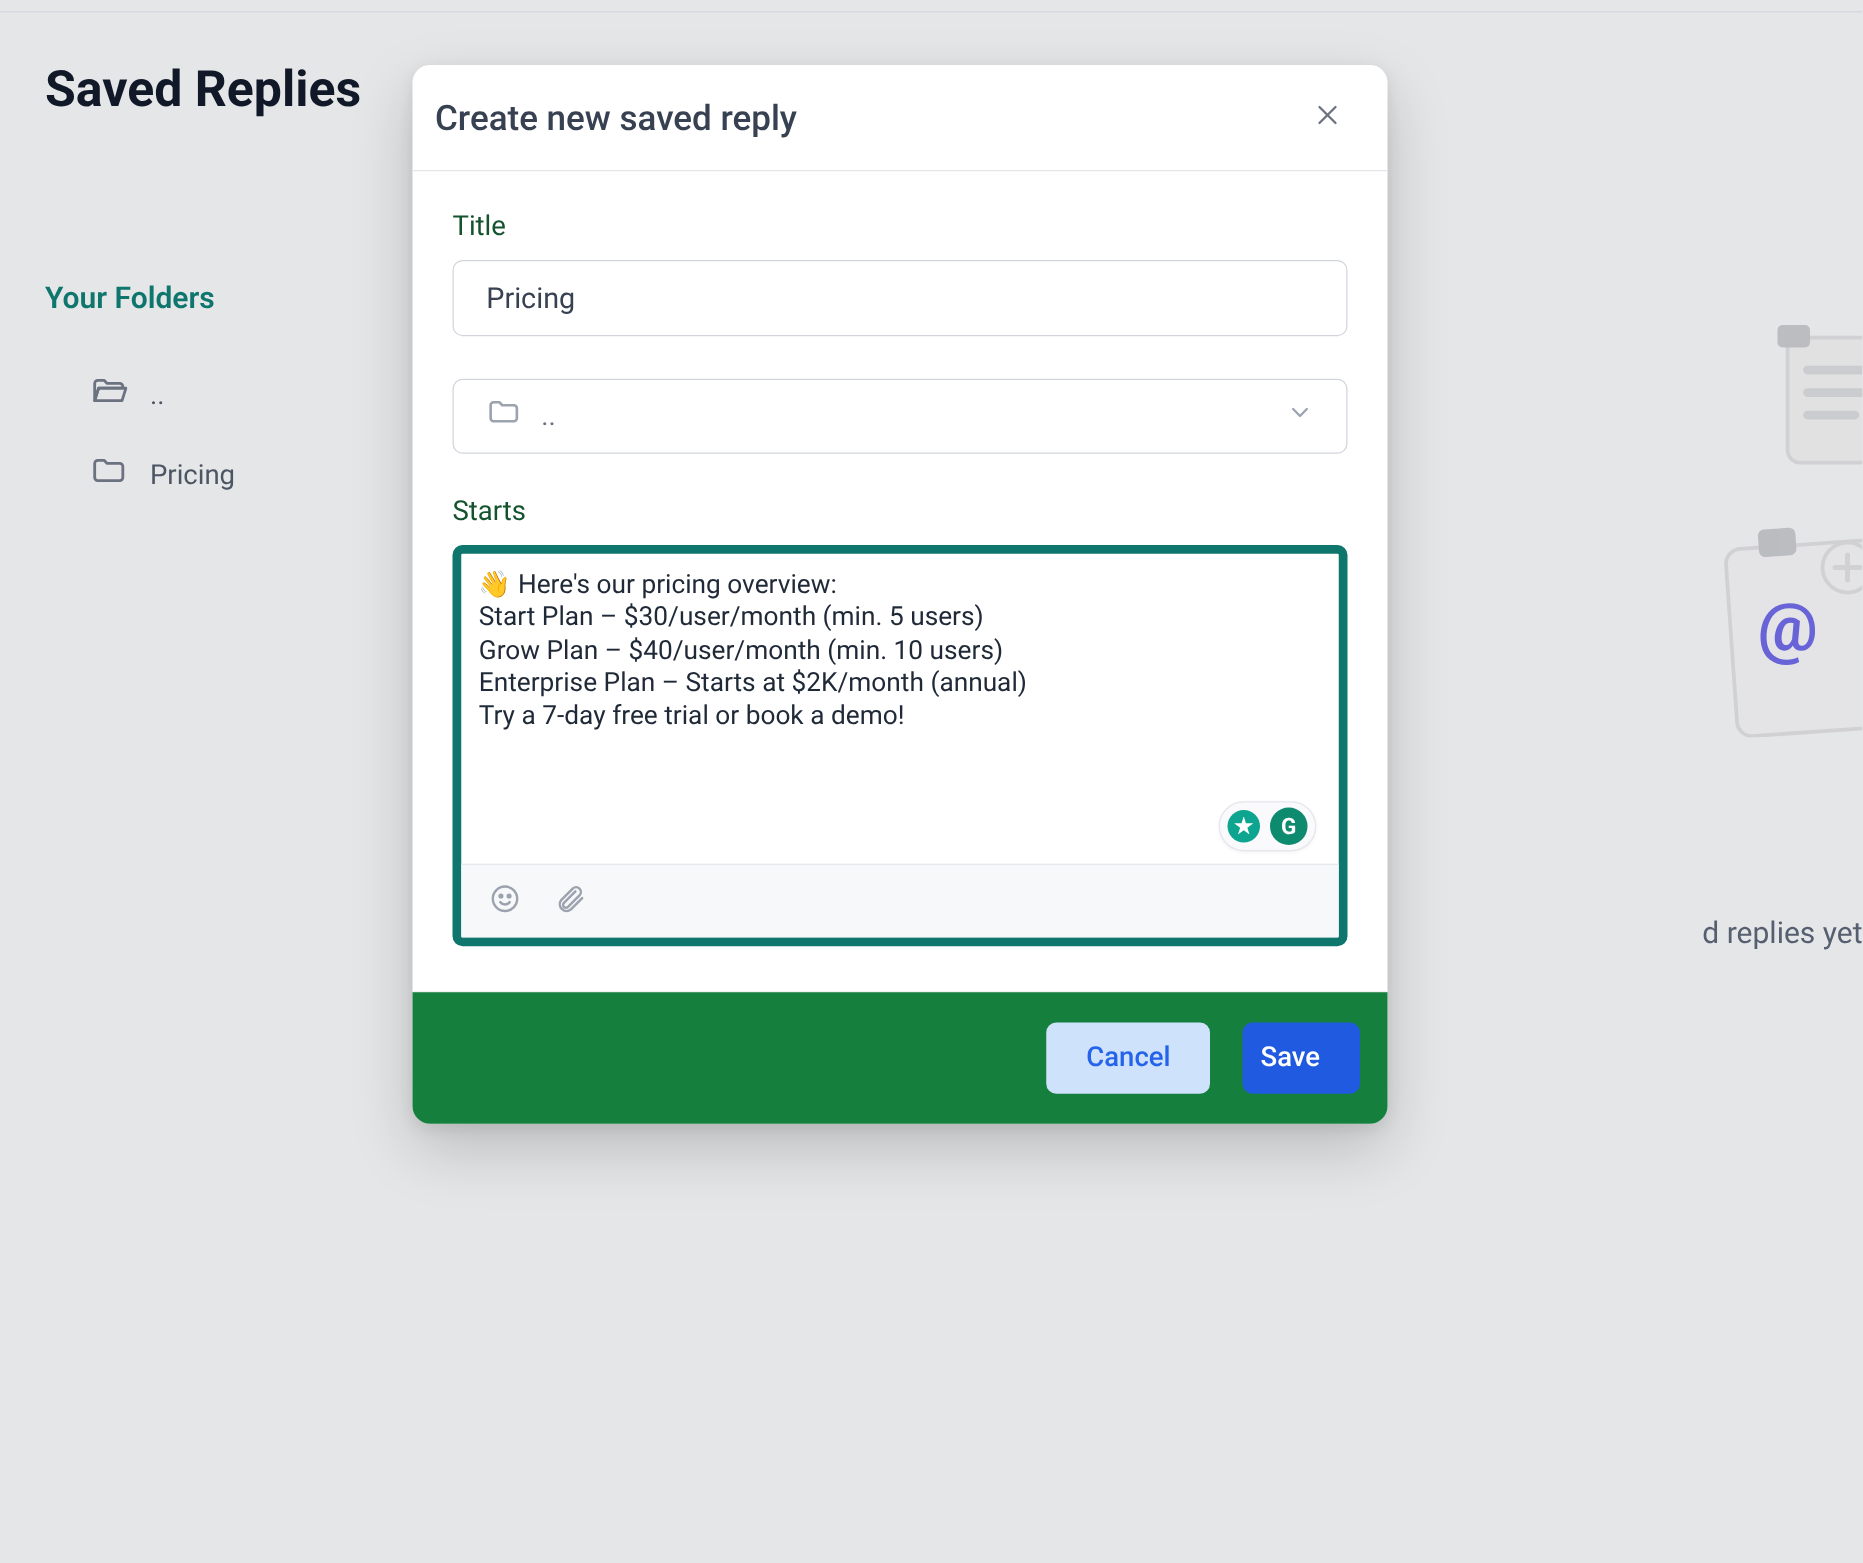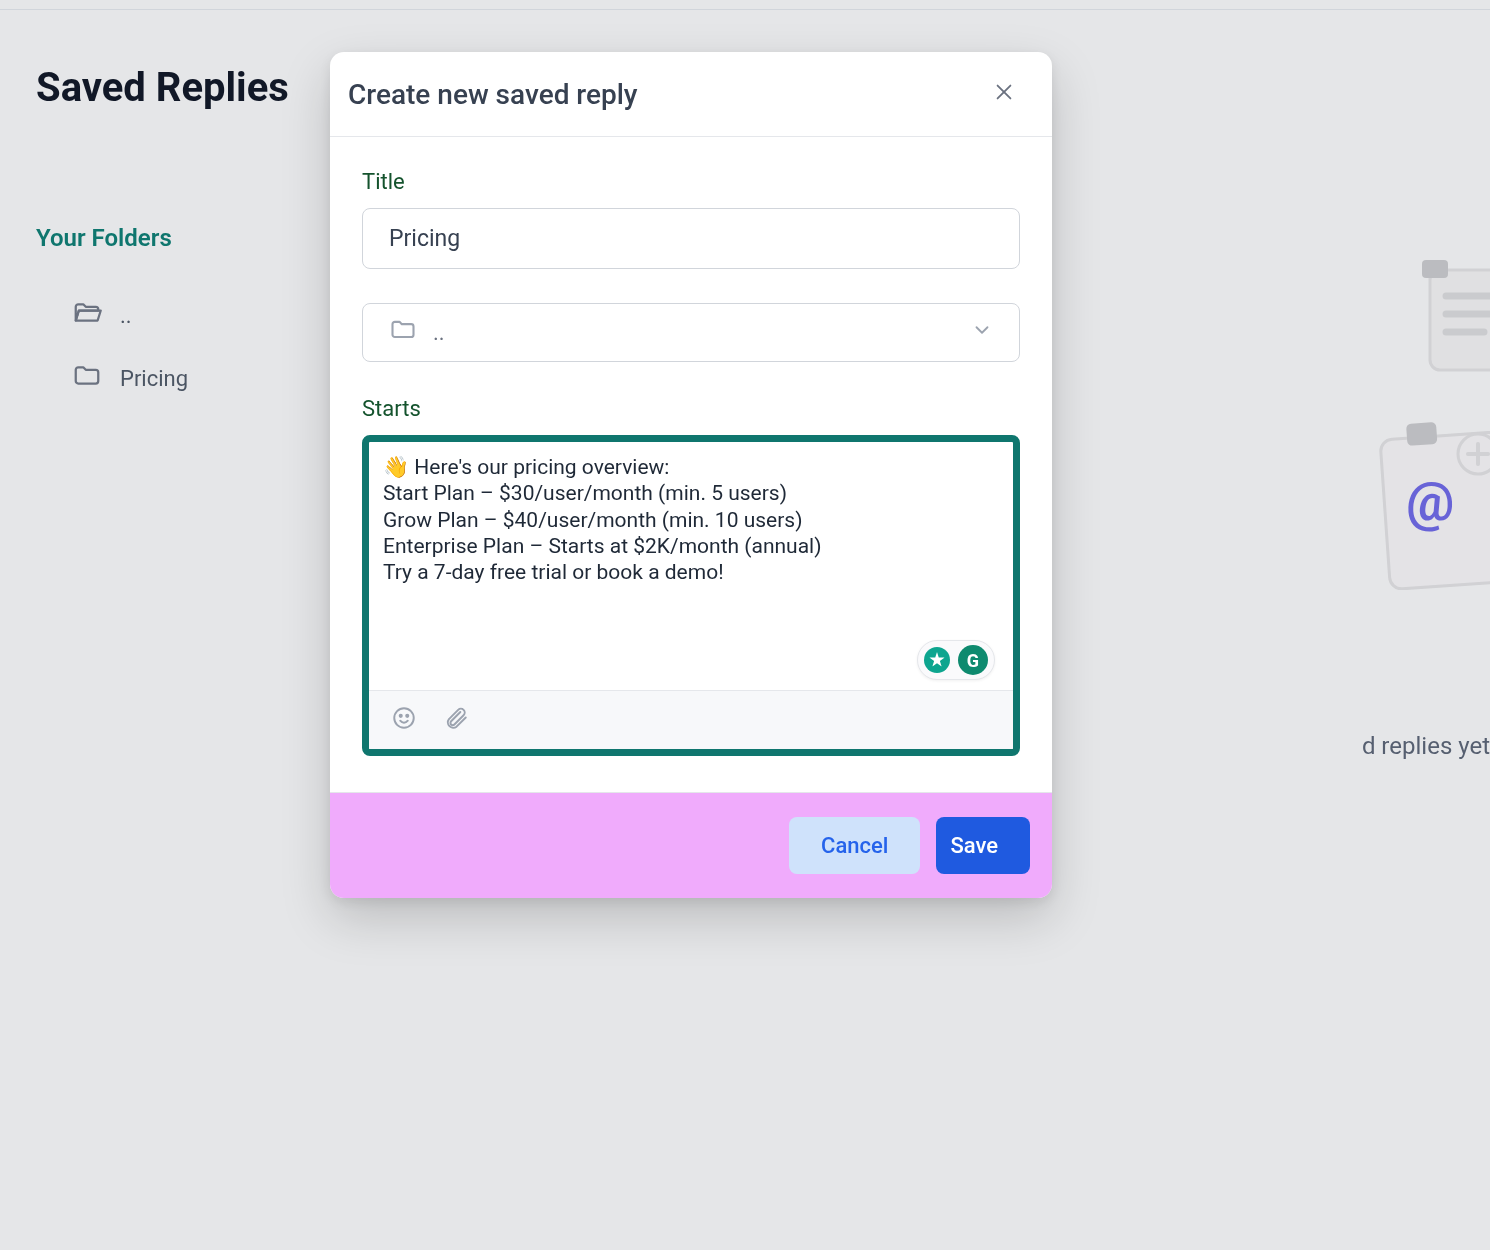--- a/index.html
+++ b/index.html
@@ -14,21 +14,21 @@
   }
   .bg-divider {
     position: absolute;
     top: 9px;
     left: 0; right: 0;
     height: 1px;
     background: #d1d5db;
   }
   .page-title {
     position: absolute;
-    top: 64px;
+    top: 48px;
     left: 36px;
     font-size: 40px;
     font-weight: 700;
     color: #111827;
   }
   .folders-heading {
     position: absolute;
     top: 224px;
     left: 36px;
     font-size: 24px;
@@ -60,21 +60,21 @@
   .bg-illustration {
     position: absolute;
     right: 0;
     top: 260px;
     opacity: 0.9;
   }
   .modal {
     position: absolute;
     left: 330px;
     top: 52px;
-    width: 722px;
+    width: 780px;
     background: #fff;
     border-radius: 14px;
     box-shadow: 0 20px 50px rgba(0,0,0,0.18), 0 4px 12px rgba(0,0,0,0.08);
     display: flex;
     flex-direction: column;
   }
   .modal-header {
     display: flex;
     align-items: center;
     justify-content: space-between;
@@ -184,25 +184,25 @@
     gap: 26px;
   }
   .toolbar .tb-btn {
     color: #9ca3af;
     cursor: pointer;
     display: flex; align-items:center; justify-content:center;
   }
   .toolbar .tb-btn svg { width: 26px; height: 26px; }
   .modal-footer {
     border-top: 1px solid #e5e7eb;
-    background: #f0abfc;
+    background: #15803d;
     padding: 24px 22px;
     display: flex;
     justify-content: flex-end;
-    gap: 16px;
+    gap: 26px;
     border-radius: 0 0 14px 14px;
   }
   .btn {
     font-size: 22px;
     font-weight: 500;
     border: none;
     border-radius: 8px;
     padding: 16px 32px;
     cursor: pointer;
     font-family: inherit;

